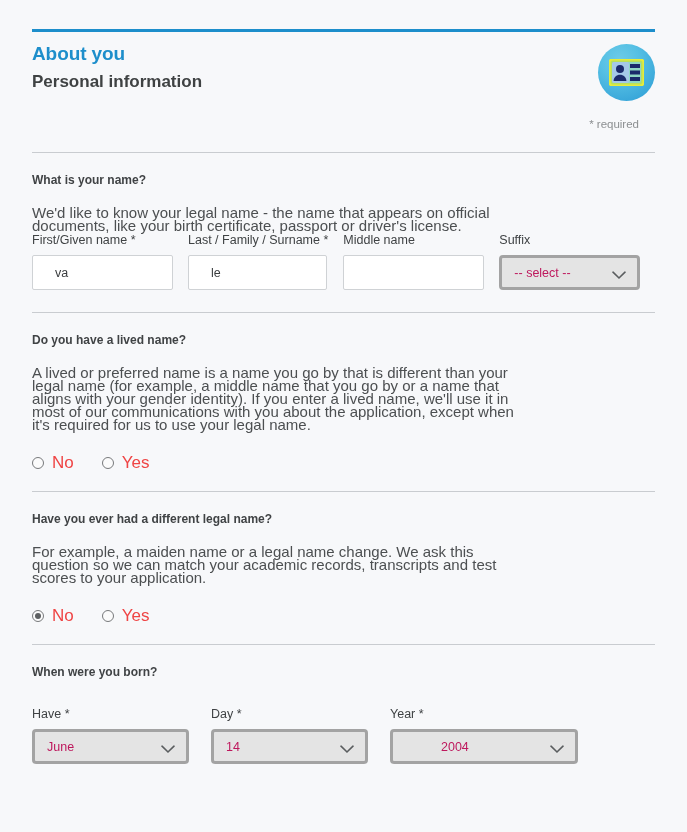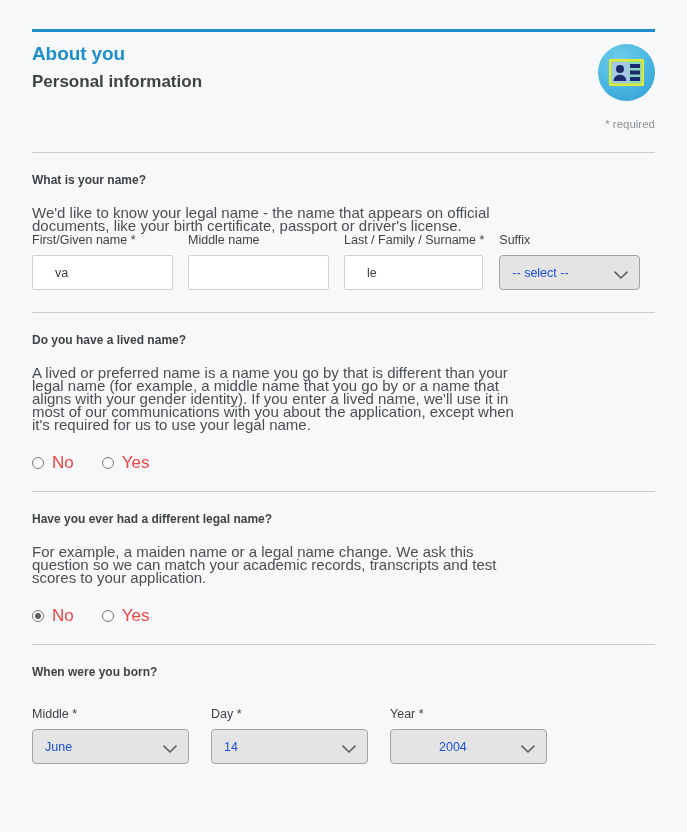--- a/index.html
+++ b/index.html
@@ -62,21 +62,21 @@
     border-radius: 50%;
     background: radial-gradient(circle at 38% 28%, #6ecbe8 0%, #56c0e4 35%, #2a9ad4 100%);
   }
   .badge-icon svg {
     position: absolute;
     left: 11px;
     top: 15px;
   }
   .required-note {
     position: absolute;
-    right: 0;
+    right: 16px;
     top: 86px;
     font-size: 11.5px;
     color: #8c8f91;
   }
 
   
   .divider {
     height: 1px;
     background: #c9ccd0;
     width: 623px;
@@ -127,24 +127,24 @@
   }
   .w-first  { width: 141px; }
   .w-middle { width: 141px; }
   .w-last   { width: 139px; }
 
   .select-box {
     position: relative;
     box-sizing: border-box;
     height: 35px;
     background: #e4e4e4;
-    border: 1px solid #a3a3a3;
+    border: 3px solid #a3a3a3;
     border-radius: 4px;
     font-size: 12.5px;
-    color: #1d4ed8;
+    color: #be185d;
     display: flex;
     align-items: center;
     padding: 0 12px;
     cursor: pointer;
     user-select: none;
   }
   .select-box .chev {
     position: absolute;
     right: 11px;
     top: 50%;
@@ -191,21 +191,21 @@
   }
 
   
   .dob-row {
     display: flex;
     margin-top: 24px;
   }
   .dob-field { margin-right: 22px; }
   .w-month { width: 157px; }
   .w-day   { width: 157px; }
-  .w-year  { width: 157px; padding-left: 48px; }
+  .w-year  { width: 188px; padding-left: 48px; }
 
   .sec-name     { padding-bottom: 22px; }
   .sec-lived    { padding-bottom: 0px; }
   .sec-legal    { padding-bottom: 0px; }
   .sec-dob      { padding-bottom: 20px; }
 </style>
 </head>
 <body>
 
 <div class="page">
@@ -237,26 +237,26 @@
     <div class="section sec-name">
       <div class="q-title">What is your name?</div>
       <div class="q-desc">We'd like to know your legal name - the name that appears on official documents, like your birth certificate, passport or driver's license.</div>
 
       <div class="name-row">
         <div class="field">
           <div class="field-label">First/Given name *</div>
           <input class="text-input w-first" type="text" value="va" style="">
         </div>
         <div class="field">
+          <div class="field-label">Last / Family / Surname *</div>
+          <input class="text-input w-last" type="text" value="le" style="">
+        </div>
+        <div class="field">
           <div class="field-label">Middle name</div>
           <input class="text-input w-middle" type="text" value="" style="">
-        </div>
-        <div class="field">
-          <div class="field-label">Last / Family / Surname *</div>
-          <input class="text-input w-last" type="text" value="le" style="">
         </div>
         <div class="field">
           <div class="field-label">Suffix</div>
           <div class="select-box w-suffix">
             <span>-- select --</span>
             <span class="chev">
               <svg width="14" height="9" viewBox="0 0 14 9">
                   <path d="M1 1.2L7 7 13 1.2" fill="none" stroke="#5a5d5f" stroke-width="1.6" stroke-linecap="round"></path>
                 </svg>
             </span>
@@ -298,21 +298,21 @@
         </div>
       </div>
     </div>
 
     <div class="divider"></div>
     <div class="section sec-dob">
       <div class="q-title">When were you born?</div>
 
       <div class="dob-row">
         <div class="dob-field">
-          <div class="field-label">Middle *</div>
+          <div class="field-label">Have *</div>
           <div class="select-box w-month">
             <span>June</span>
             <span class="chev">
               <svg width="14" height="9" viewBox="0 0 14 9">
                   <path d="M1 1.2L7 7 13 1.2" fill="none" stroke="#5a5d5f" stroke-width="1.6" stroke-linecap="round"></path>
                 </svg>
             </span>
           </div>
         </div>
         <div class="dob-field">

